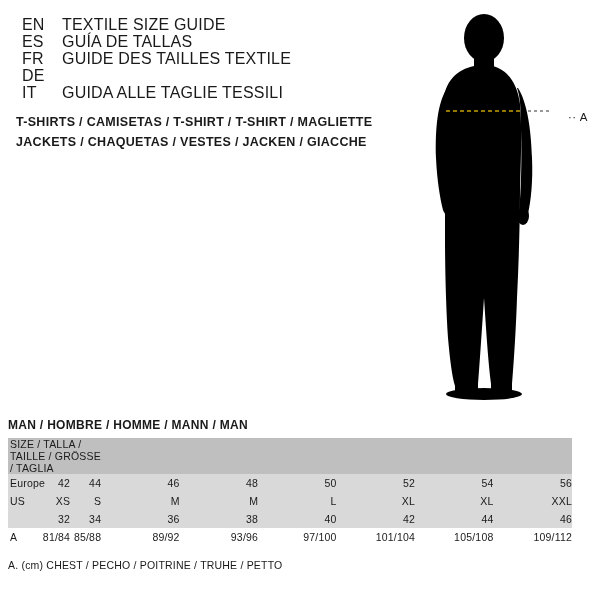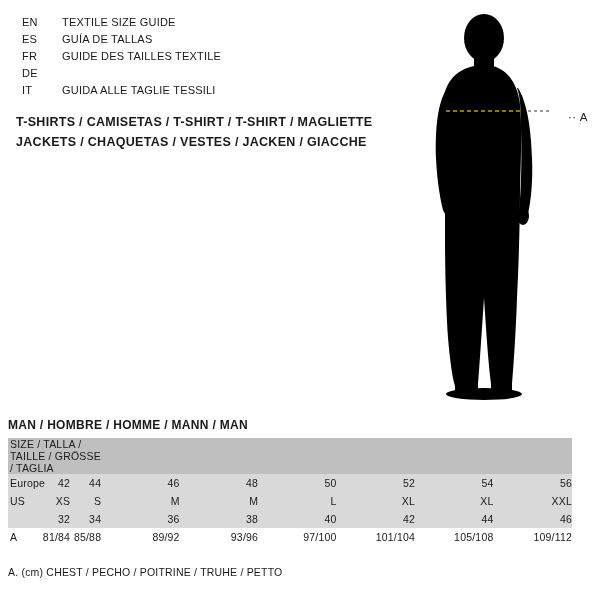--- a/index.html
+++ b/index.html
@@ -25,21 +25,21 @@
   .legend {
     position: absolute;
     left: 22px;
     top: 16px;
     width: 360px;
   }
   .legend-row {
     display: flex;
     align-items: baseline;
     height: 17px;
-    font-size: 11px;
+    font-size: 16px;
     letter-spacing: 0.2px;
   }
   .legend-code {
     width: 40px;
     flex: 0 0 40px;
     color: #1a1a1a;
   }
   .legend-text {
     color: #1a1a1a;
     white-space: nowrap;
@@ -122,21 +122,21 @@
   }
   .col-label {
     width: 80px;
     padding-left: 2px !important;
   }
   .cell {
     width: 69px;
     text-align: right;
   }
   .footnote {
-    margin-top: 20px;
+    margin-top: 13px;
     font-size: 10.5px;
     letter-spacing: 0.2px;
     white-space: nowrap;
   }
 </style>
 </head>
 <body>
 
 <div class="page">
 

